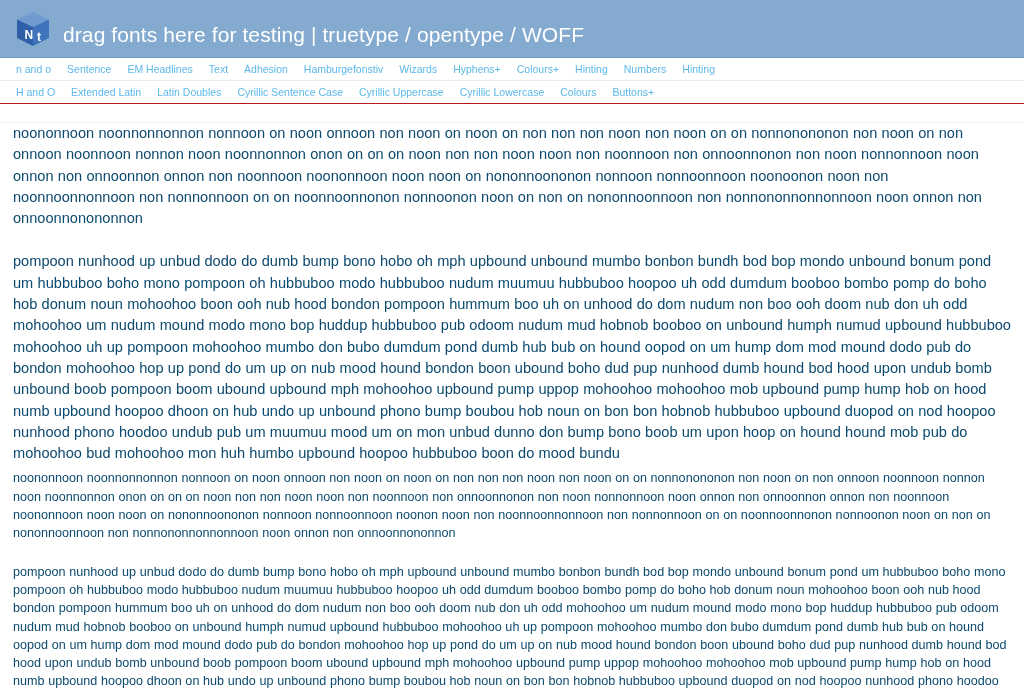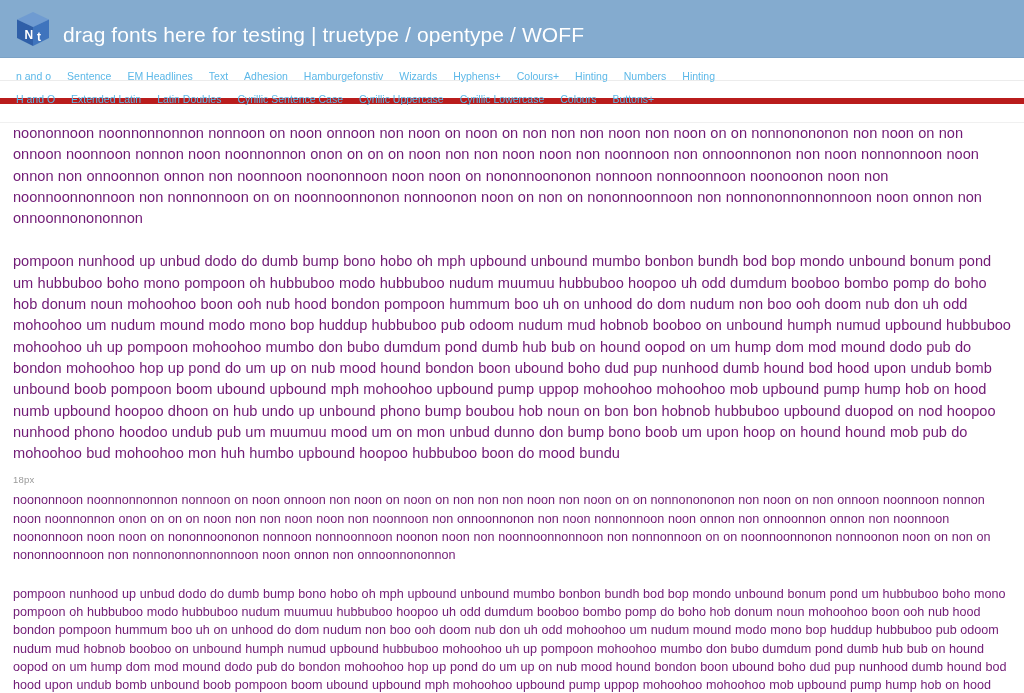--- a/index.html
+++ b/index.html
@@ -36,28 +36,29 @@
     font-weight: normal;
     letter-spacing: 0.1px;
     white-space: nowrap;
     font-family: "Liberation Sans", sans-serif;
     margin-top: 12px;
   }
 
   
   .nav-row {
     display: flex;
+    align-items: center;
     flex-wrap: nowrap;
     border-bottom: 1px solid #ececec;
     padding: 8px 8px;
     height: 22px;
     background: #fff;
   }
   .nav-row.row1 { height: 23px; }
-  .nav-row.row2 { height: 23px; border-bottom: 6px solid #b91c1c; }
+  .nav-row.row2 { height: 23px; border-bottom: 1px solid #b91c1c; }
   .nav-link {
     color: #5cb8e8;
     font-size: 10.5px;
     text-decoration: none;
     white-space: nowrap;
     padding: 0 8px;
     line-height: 21px;
     cursor: pointer;
     font-family: "Liberation Sans", sans-serif;
   }
@@ -69,21 +70,21 @@
 
   .size-label {
     color: #9a9a9a;
     font-size: 9.5px;
     font-family: "Liberation Sans", sans-serif;
     margin: 10px 0 6px 0;
     letter-spacing: 0.2px;
   }
 
   .specimen {
-    color: #701a75;
+    color: #0c4a6e;
     font-family: "Liberation Sans", sans-serif;
     word-spacing: 0.2px;
   }
   .specimen p { margin: 0 0 0 0; }
 
   .block21 .specimen { font-size: 14.6px; line-height: 21.3px; }
   .block21 .specimen p.para2 { margin-top: 22px; }
 
   .block18 .specimen { font-size: 12.6px; line-height: 18.3px; }
   .block18 .specimen p.para2 { margin-top: 20px; }
@@ -142,20 +143,19 @@
 <div class="content">
 
   <div class="block21">
     <div class="specimen">
       <p class="para1">noononnoon noonnonnonnon nonnoon on noon onnoon non noon on noon on non non non noon non noon on on nonnonononon non noon on non onnoon noonnoon nonnon noon noonnonnon onon on on on noon non non noon noon non noonnoon non onnoonnonon non noon nonnonnoon noon onnon non onnoonnon onnon non noonnoon noononnoon noon noon on nononnoononon nonnoon nonnoonnoon noonoonon noon non noonnoonnonnoon non nonnonnoon on on noonnoonnonon nonnoonon noon on non on nononnoonnoon non nonnononnonnonnoon noon onnon non onnoonnonononnon</p>
       <p class="para2">pompoon nunhood up unbud dodo do dumb bump bono hobo oh mph upbound unbound mumbo bonbon bundh bod bop mondo unbound bonum pond um hubbuboo boho mono pompoon oh hubbuboo modo hubbuboo nudum muumuu hubbuboo hoopoo uh odd dumdum booboo bombo pomp do boho hob donum noun mohoohoo boon ooh nub hood bondon pompoon hummum boo uh on unhood do dom nudum non boo ooh doom nub don uh odd mohoohoo um nudum mound modo mono bop huddup hubbuboo pub odoom nudum mud hobnob booboo on unbound humph numud upbound hubbuboo mohoohoo uh up pompoon mohoohoo mumbo don bubo dumdum pond dumb hub bub on hound oopod on um hump dom mod mound dodo pub do bondon mohoohoo hop up pond do um up on nub mood hound bondon boon ubound boho dud pup nunhood dumb hound bod hood upon undub bomb unbound boob pompoon boom ubound upbound mph mohoohoo upbound pump uppop mohoohoo mohoohoo mob upbound pump hump hob on hood numb upbound hoopoo dhoon on hub undo up unbound phono bump boubou hob noun on bon bon hobnob hubbuboo upbound duopod on nod hoopoo nunhood phono hoodoo undub pub um muumuu mood um on mon unbud dunno don bump bono boob um upon hoop on hound hound mob pub do mohoohoo bud mohoohoo mon huh humbo upbound hoopoo hubbuboo boon do mood bundu</p>
     </div>
   </div>
 
   <div class="block18">
-    <div class="size-label">18px</div>
     <div class="specimen">
       <p class="para1">noononnoon noonnonnonnon nonnoon on noon onnoon non noon on noon on non non non noon non noon on on nonnonononon non noon on non onnoon noonnoon nonnon noon noonnonnon onon on on on noon non non noon noon non noonnoon non onnoonnonon non noon nonnonnoon noon onnon non onnoonnon onnon non noonnoon noononnoon noon noon on nononnoononon nonnoon nonnoonnoon noonon noon non noonnoonnonnoon non nonnonnoon on on noonnoonnonon nonnoonon noon on non on nononnoonnoon non nonnononnonnonnoon noon onnon non onnoonnononnon</p>
       <p class="para2">pompoon nunhood up unbud dodo do dumb bump bono hobo oh mph upbound unbound mumbo bonbon bundh bod bop mondo unbound bonum pond um hubbuboo boho mono pompoon oh hubbuboo modo hubbuboo nudum muumuu hubbuboo hoopoo uh odd dumdum booboo bombo pomp do boho hob donum noun mohoohoo boon ooh nub hood bondon pompoon hummum boo uh on unhood do dom nudum non boo ooh doom nub don uh odd mohoohoo um nudum mound modo mono bop huddup hubbuboo pub odoom nudum mud hobnob booboo on unbound humph numud upbound hubbuboo mohoohoo uh up pompoon mohoohoo mumbo don bubo dumdum pond dumb hub bub on hound oopod on um hump dom mod mound dodo pub do bondon mohoohoo hop up pond do um up on nub mood hound bondon boon ubound boho dud pup nunhood dumb hound bod hood upon undub bomb unbound boob pompoon boom ubound upbound mph mohoohoo upbound pump uppop mohoohoo mohoohoo mob upbound pump hump hob on hood numb upbound hoopoo dhoon on hub undo up unbound phono bump boubou hob noun on bon bon hobnob hubbuboo upbound duopod on nod hoopoo nunhood phono hoodoo undub pub um muumuu mood um on mon unbud dunno don bump bono boob um upon hoop on hound hound mob pub do mohoohoo bud mohoohoo mon huh humbo upbound hoopoo hubbuboo boon do mood bundu</p>
     </div>
   </div>
 
 </div>
 
 </body></html>

